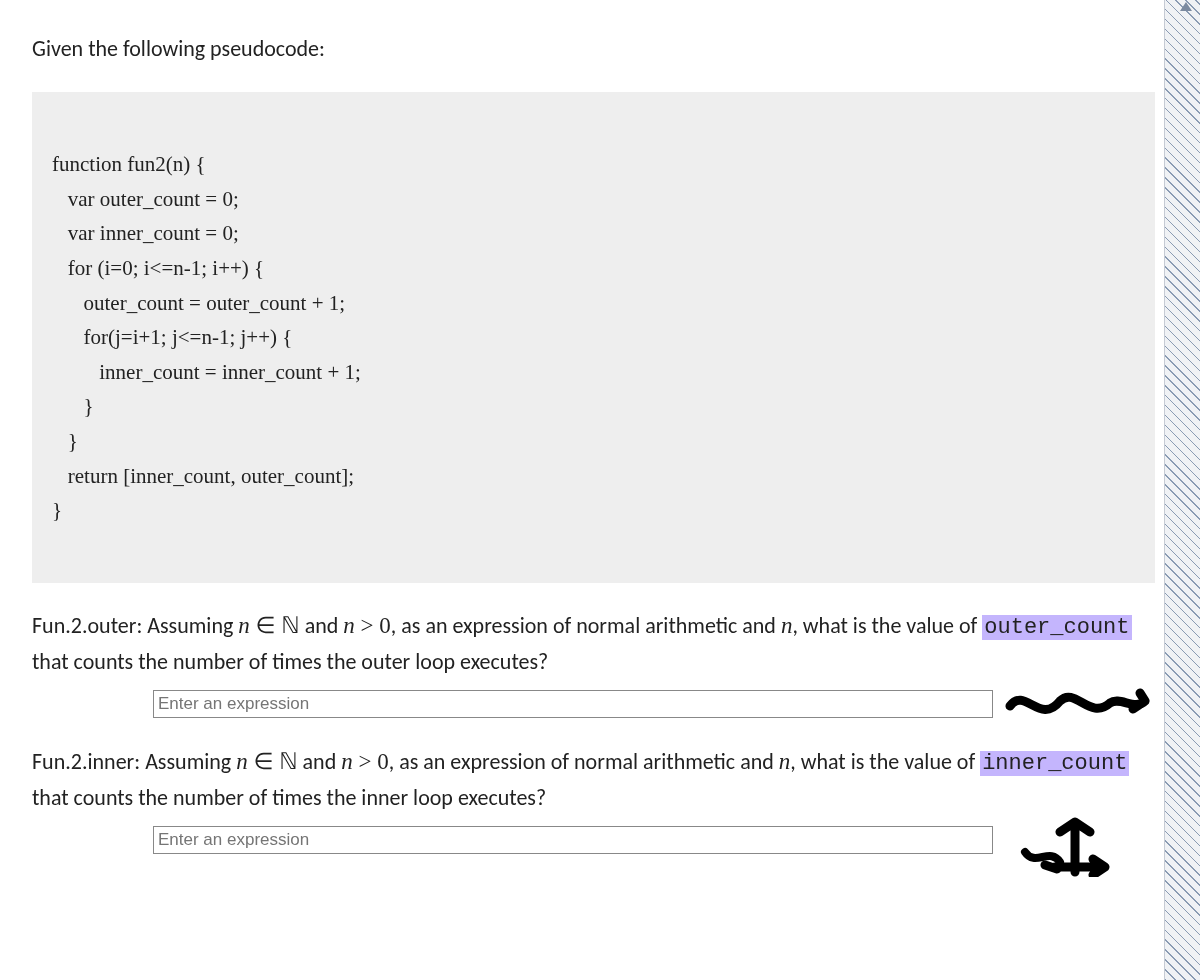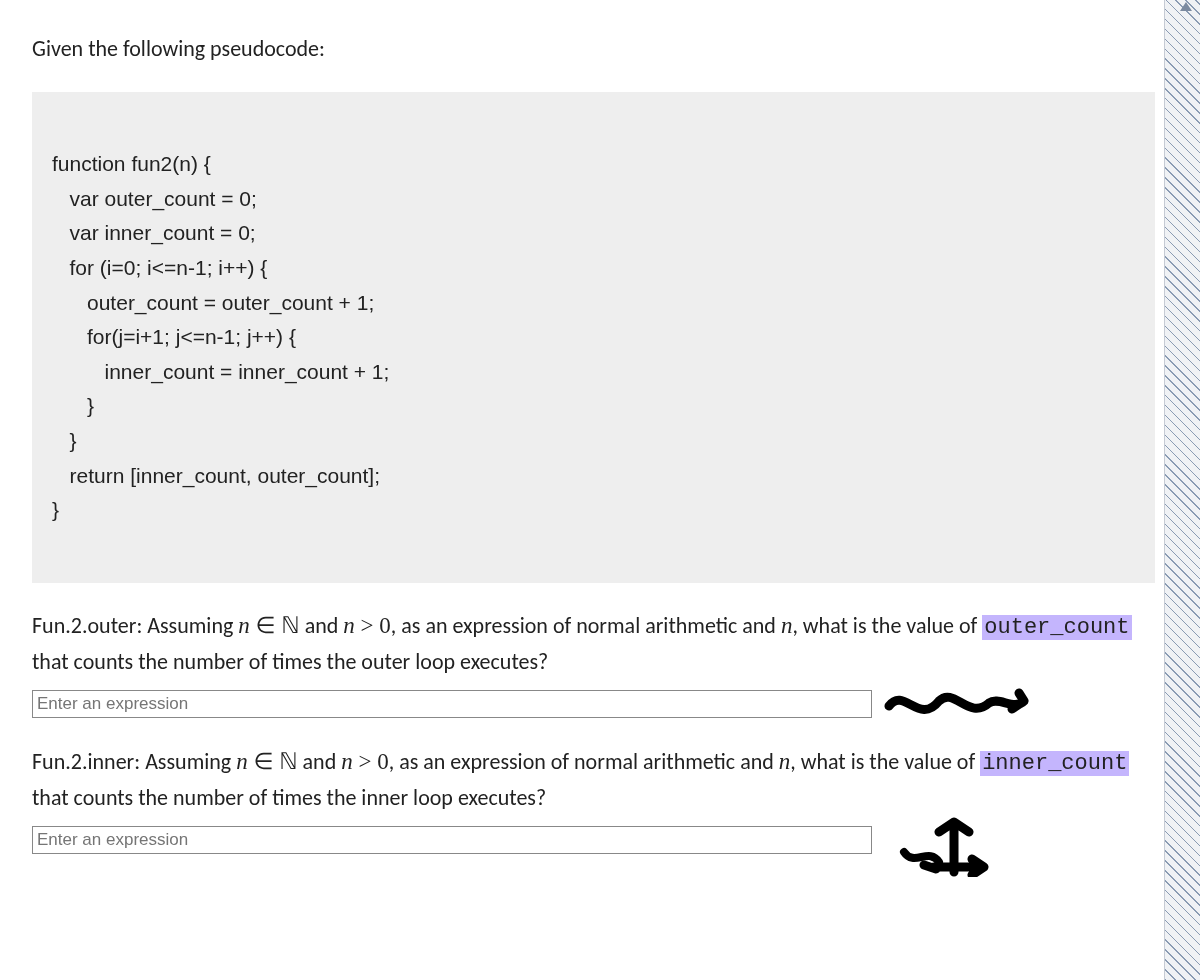--- a/index.html
+++ b/index.html
@@ -22,21 +22,21 @@
     top: 15px;
     right: 45px;
     padding-top: 20px;
   }
   .intro {
     font-size: 22px;
     margin-bottom: 30px;
   }
   pre.code {
     background: #eeeeee;
-    font-family: Liberation Sans, sans-serif;
+    font-family: Liberation Serif, serif;
     font-size: 21px;
     line-height: 1.65;
     padding: 55px 20px 55px 20px;
     margin: 0 0 25px 0;
     white-space: pre;
   }
   .question {
     font-size: 22px;
     line-height: 1.55;
     margin-top: 18px;
@@ -57,20 +57,21 @@
   }
   .math-bb {
     font-family: "Times New Roman", serif;
     font-size: 23px;
   }
   .answer-row {
     display: flex;
     align-items: center;
     margin-top: 2px;
     gap: 12px;
+    justify-content: flex-end;
   }
   input.answer {
     width: 830px;
     height: 24px;
     font-size: 17px;
     font-family: Arial, sans-serif;
     color: #777;
     border: 1px solid #888;
     padding: 1px 4px;
     box-sizing: content-box;

